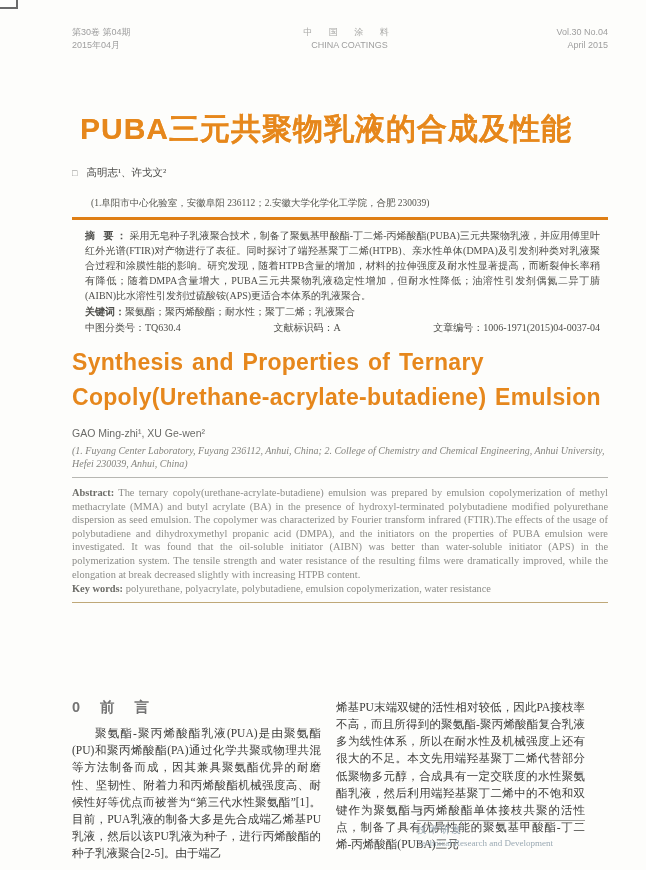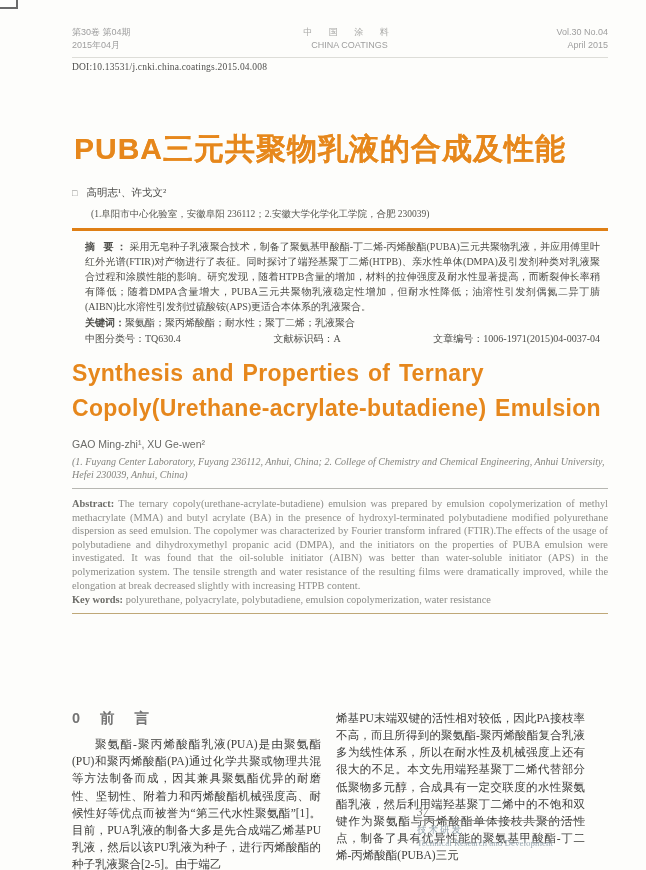--- a/index.html
+++ b/index.html
@@ -36,21 +36,21 @@
   .cn-title{
     margin-top:60px;
     font-family:"Liberation Sans", sans-serif;
     font-weight:bold;font-size:30px;line-height:34px;
     color:#e6871c;letter-spacing:1px;
     text-shadow:0 0 .4px #f0a33c;
   }
   .authors-row{margin-top:20px;font-size:10.5px;color:#4a4a48;
     display:flex;align-items:center;gap:9px;}
   .author-marker{font-size:9px;color:#8a8a88;line-height:10px;}
-  .cn-affil{margin-top:8px;margin-left:19px;font-size:9.5px;color:#55554f;}
+  .cn-affil{margin-top:17px;margin-left:19px;font-size:9.5px;color:#55554f;}
   .thick-rule{margin-top:7px;border:none;border-top:3px solid #df7f15;height:0;}
   
   .cn-abstract{margin:7px 8px 0 13px;font-size:10px;line-height:15px;
     color:#4d4d49;text-align:justify;}
   .cn-abstract .lab{font-weight:bold;letter-spacing:3px;}
   .cn-keywords{margin:1px 8px 0 13px;font-size:10px;line-height:15px;color:#4d4d49;}
   .cn-keywords .lab{font-weight:bold;}
   .meta-row{margin:2px 8px 0 13px;display:flex;justify-content:space-between;
     font-size:10px;color:#4d4d49;}
   
@@ -105,23 +105,22 @@
     </div>
     <div class="col center">
       <div class="cnname">中 国 涂 料</div>
       <div>CHINA COATINGS</div>
     </div>
     <div class="col right">
       <div>Vol.30 No.04</div>
       <div>April 2015</div>
     </div>
   </div>
-  <div class="doi-row">DOI:10.13531/j.cnki.china.coatings.2015.04.008</div>
 
-  <h1 class="cn-title" style="margin:60px 0 0 2px;">PUBA三元共聚物乳液的合成及性能</h1>
+  <h1 class="cn-title" style="margin:60px 0 0 8px;">PUBA三元共聚物乳液的合成及性能</h1>
   <div class="authors-row">
     <span class="author-marker">□</span>
     <span>高明志¹、许戈文²</span>
   </div>
   <div class="cn-affil">(1.阜阳市中心化验室，安徽阜阳 236112；2.安徽大学化学化工学院，合肥 230039)</div>
   <hr class="thick-rule">
 
   <p class="cn-abstract"><span class="lab">摘 要：</span><span>采用无皂种子乳液聚合技术，制备了聚氨基甲酸酯-丁二烯-丙烯酸酯(PUBA)三元共聚物乳液，并应用傅里叶红外光谱(FTIR)对产物进行了表征。同时探讨了端羟基聚丁二烯(HTPB)、亲水性单体(DMPA)及引发剂种类对乳液聚合过程和涂膜性能的影响。研究发现，随着HTPB含量的增加，材料的拉伸强度及耐水性显著提高，而断裂伸长率稍有降低；随着DMPA含量增大，PUBA三元共聚物乳液稳定性增加，但耐水性降低；油溶性引发剂偶氮二异丁腈(AIBN)比水溶性引发剂过硫酸铵(APS)更适合本体系的乳液聚合。</span></p>
   <p class="cn-keywords"><span class="lab">关键词：</span><span>聚氨酯；聚丙烯酸酯；耐水性；聚丁二烯；乳液聚合</span></p>
   <div class="meta-row">

